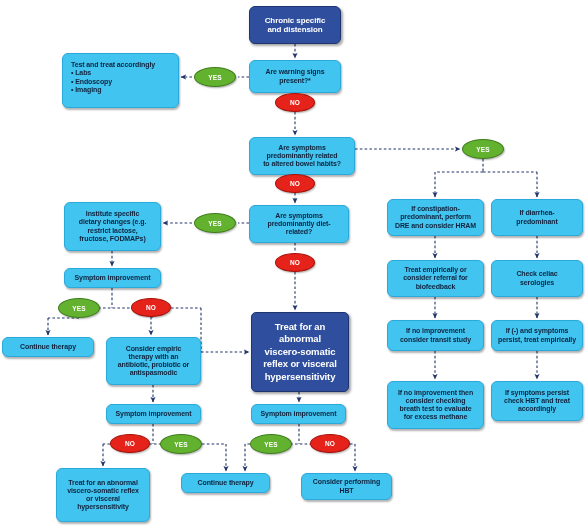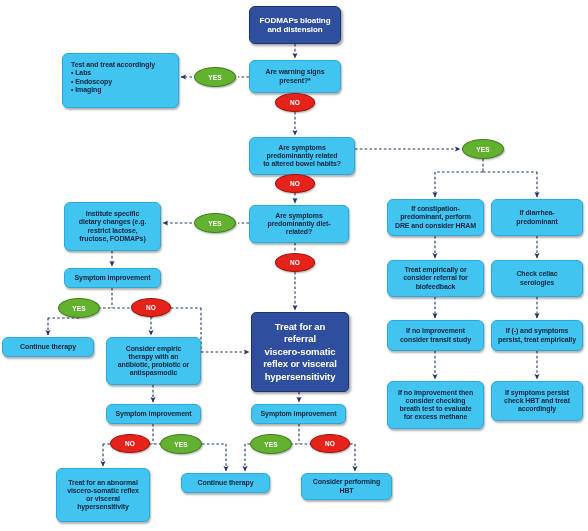--- a/index.html
+++ b/index.html
@@ -174,21 +174,21 @@
       <path d="M435,236 L435,258"></path>
       <path d="M537,236 L537,258"></path>
       <path d="M435,297 L435,318"></path>
       <path d="M537,297 L537,318"></path>
       <path d="M435,351 L435,379"></path>
       <path d="M537,351 L537,379"></path>
     </g>
   </svg>
 
   <div class="node node-dark node-dark-top" style="left:249px;top:6px;width:92px;height:38px;">
-    <span class="label">FODMAPs bloating
+    <span class="label">Chronic specific
 and distension</span>
   </div>
 
   <div class="node node-light" style="left:249px;top:60px;width:92px;height:33px;">
     <span class="label">Are warning signs
 present?*</span>
   </div>
 
   <div class="node node-light node-bullets" style="left:62px;top:53px;width:117px;height:55px;">
     <span class="label">Test and treat accordingly
@@ -241,21 +241,21 @@
 or visceral
 hypersensitivity</span>
   </div>
 
   <div class="node node-light" style="left:181px;top:473px;width:89px;height:20px;">
     <span class="label">Continue therapy</span>
   </div>
 
   <div class="node node-dark node-dark-main" style="left:251px;top:312px;width:98px;height:80px;">
     <span class="label">Treat for an
-referral
+abnormal
 viscero-somatic
 reflex or visceral
 hypersensitivity</span>
   </div>
 
   <div class="node node-light" style="left:251px;top:404px;width:95px;height:20px;">
     <span class="label">Symptom improvement</span>
   </div>
 
   <div class="node node-light" style="left:301px;top:473px;width:91px;height:27px;">

